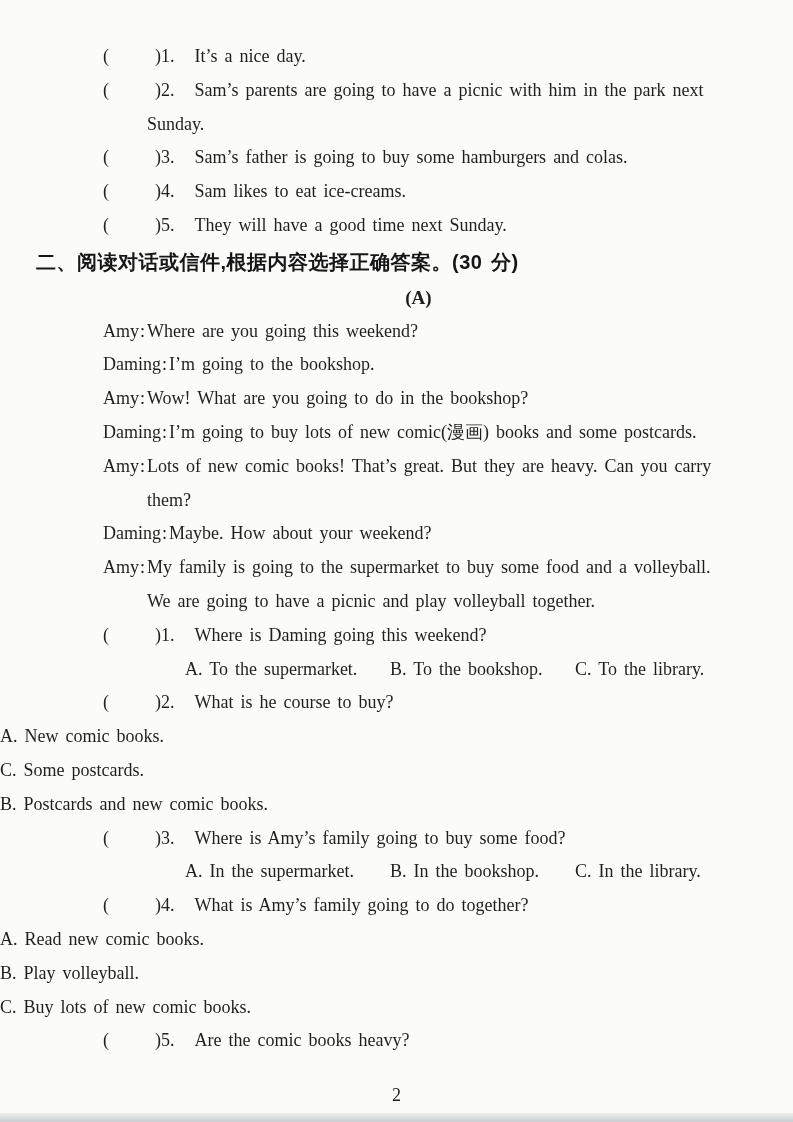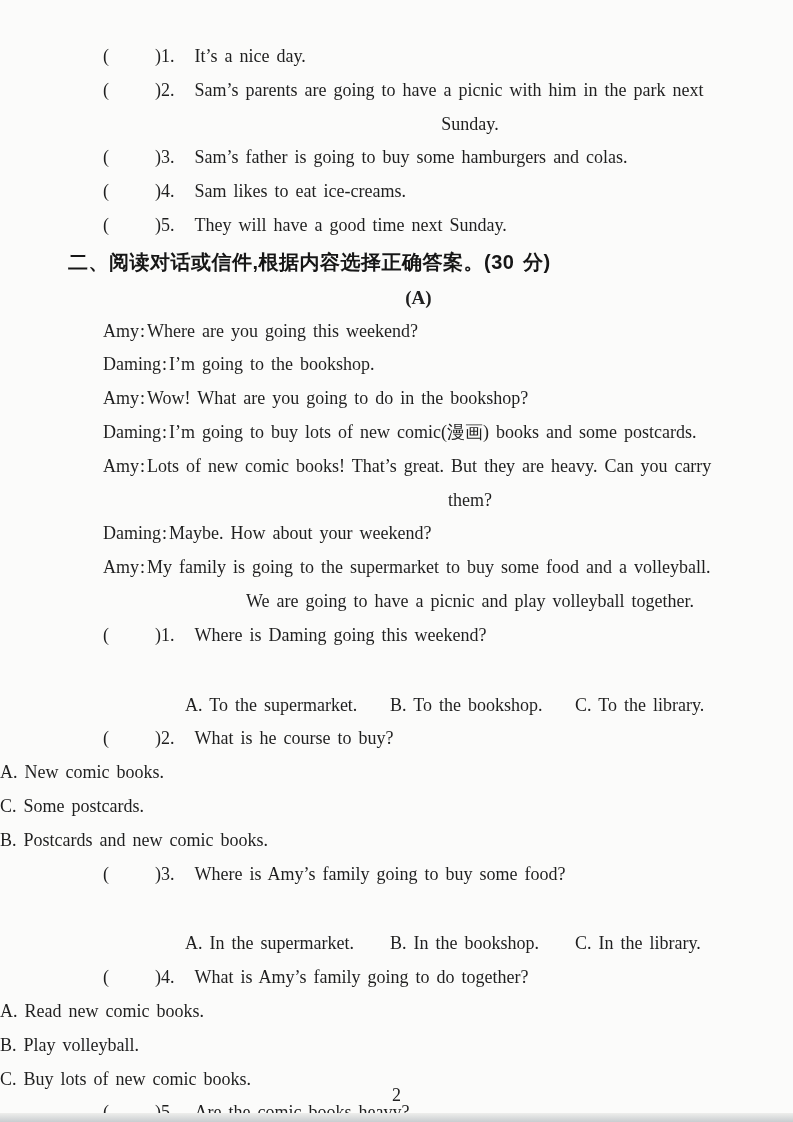--- a/index.html
+++ b/index.html
@@ -20,24 +20,24 @@
     line-height: 33.8px;
     height: 33.8px;
     white-space: nowrap;
   }
   
   .qline { padding-left: 103px; }
   .paren-open { display: inline-block; width: 52px; }
   .marker { display: inline-block; }
   .qtext { margin-left: 20px; }
   
-  .cont { padding-left: 147px; text-align: center; }
+  .cont { padding-left: 147px; }
   
   .heading {
-    padding-left: 68px;
+    padding-left: 36px;
     line-height: 38px;
     height: 38px;
     font-family: "Liberation Sans", "DejaVu Sans", sans-serif;
     font-weight: 700;
     font-size: 20px;
     letter-spacing: 0.5px;
     color: #161616;
   }
   
   .passage-label {
@@ -47,21 +47,21 @@
     font-size: 19px;
     line-height: 33.8px;
     height: 33.8px;
   }
   
   .dlg { padding-left: 103px; }
   .speaker { }
   .colon { padding: 0 2px 0 1px; }
   
   .opt-line { }
-  .opts-row { padding-left: 185px; margin-top: 36px; }
+  .opts-row { padding-left: 185px; }
   .opt-col1 { display: inline-block; width: 205px; }
   .opt-col2 { display: inline-block; width: 185px; }
   .opt-col3 { display: inline-block; }
   
   .page-number {
     position: absolute;
     left: 0; right: 0;
     bottom: 16px;
     text-align: center;
     font-size: 18px;

